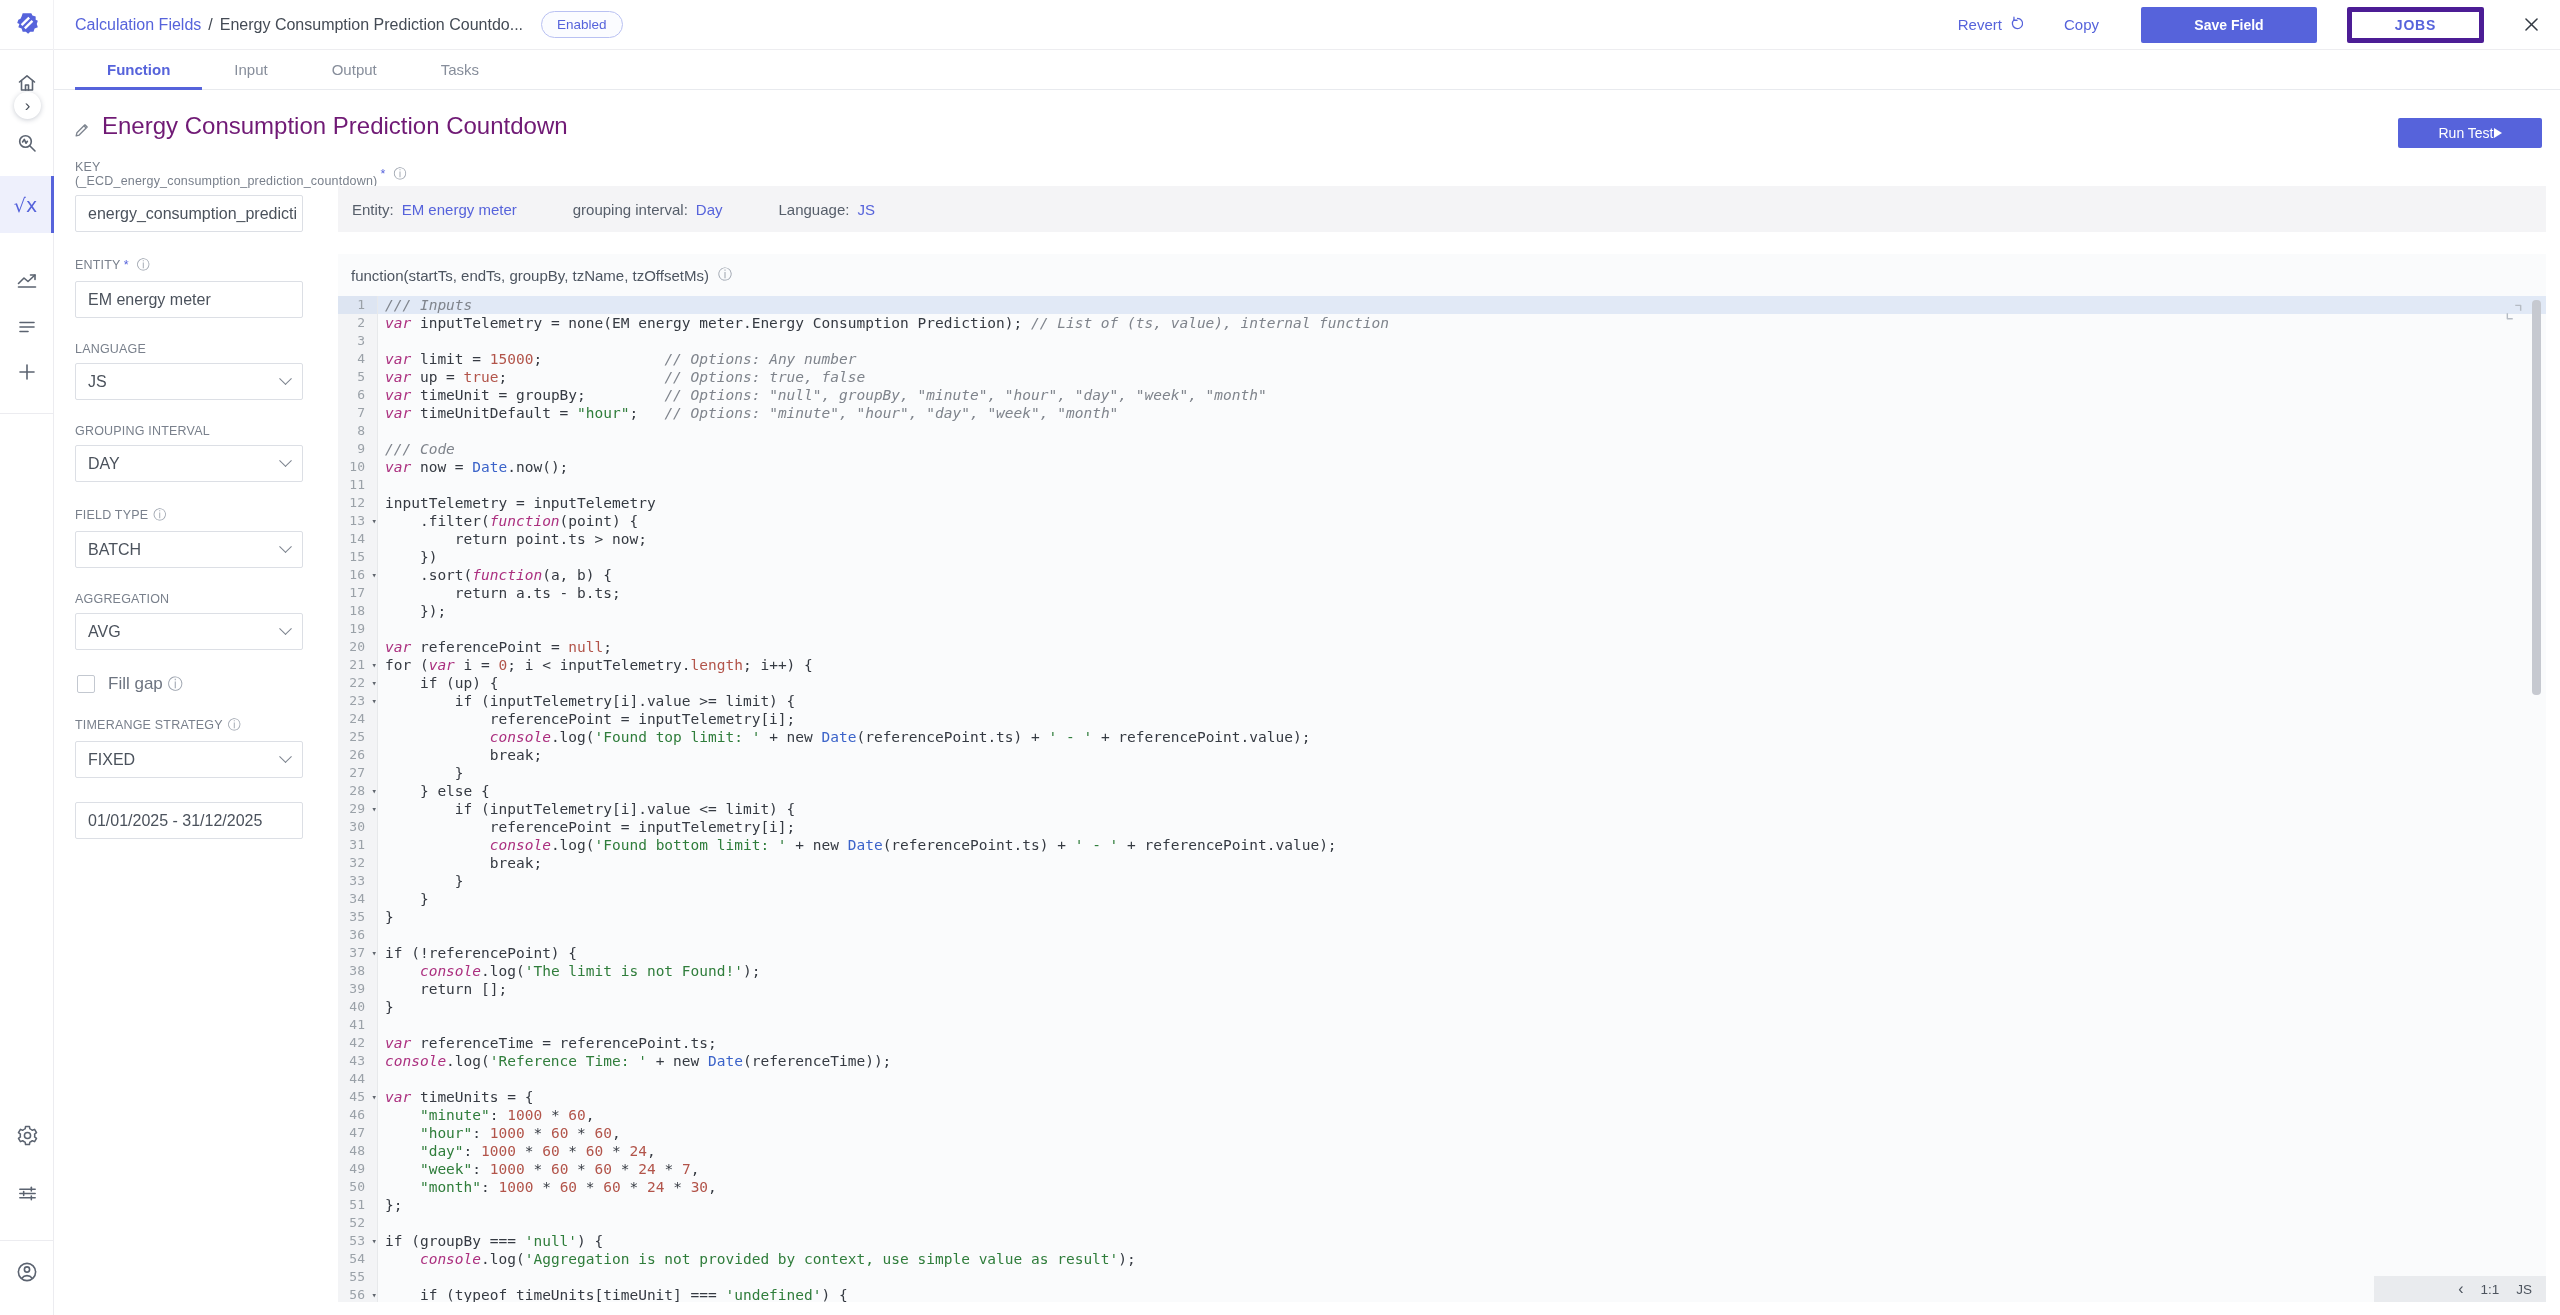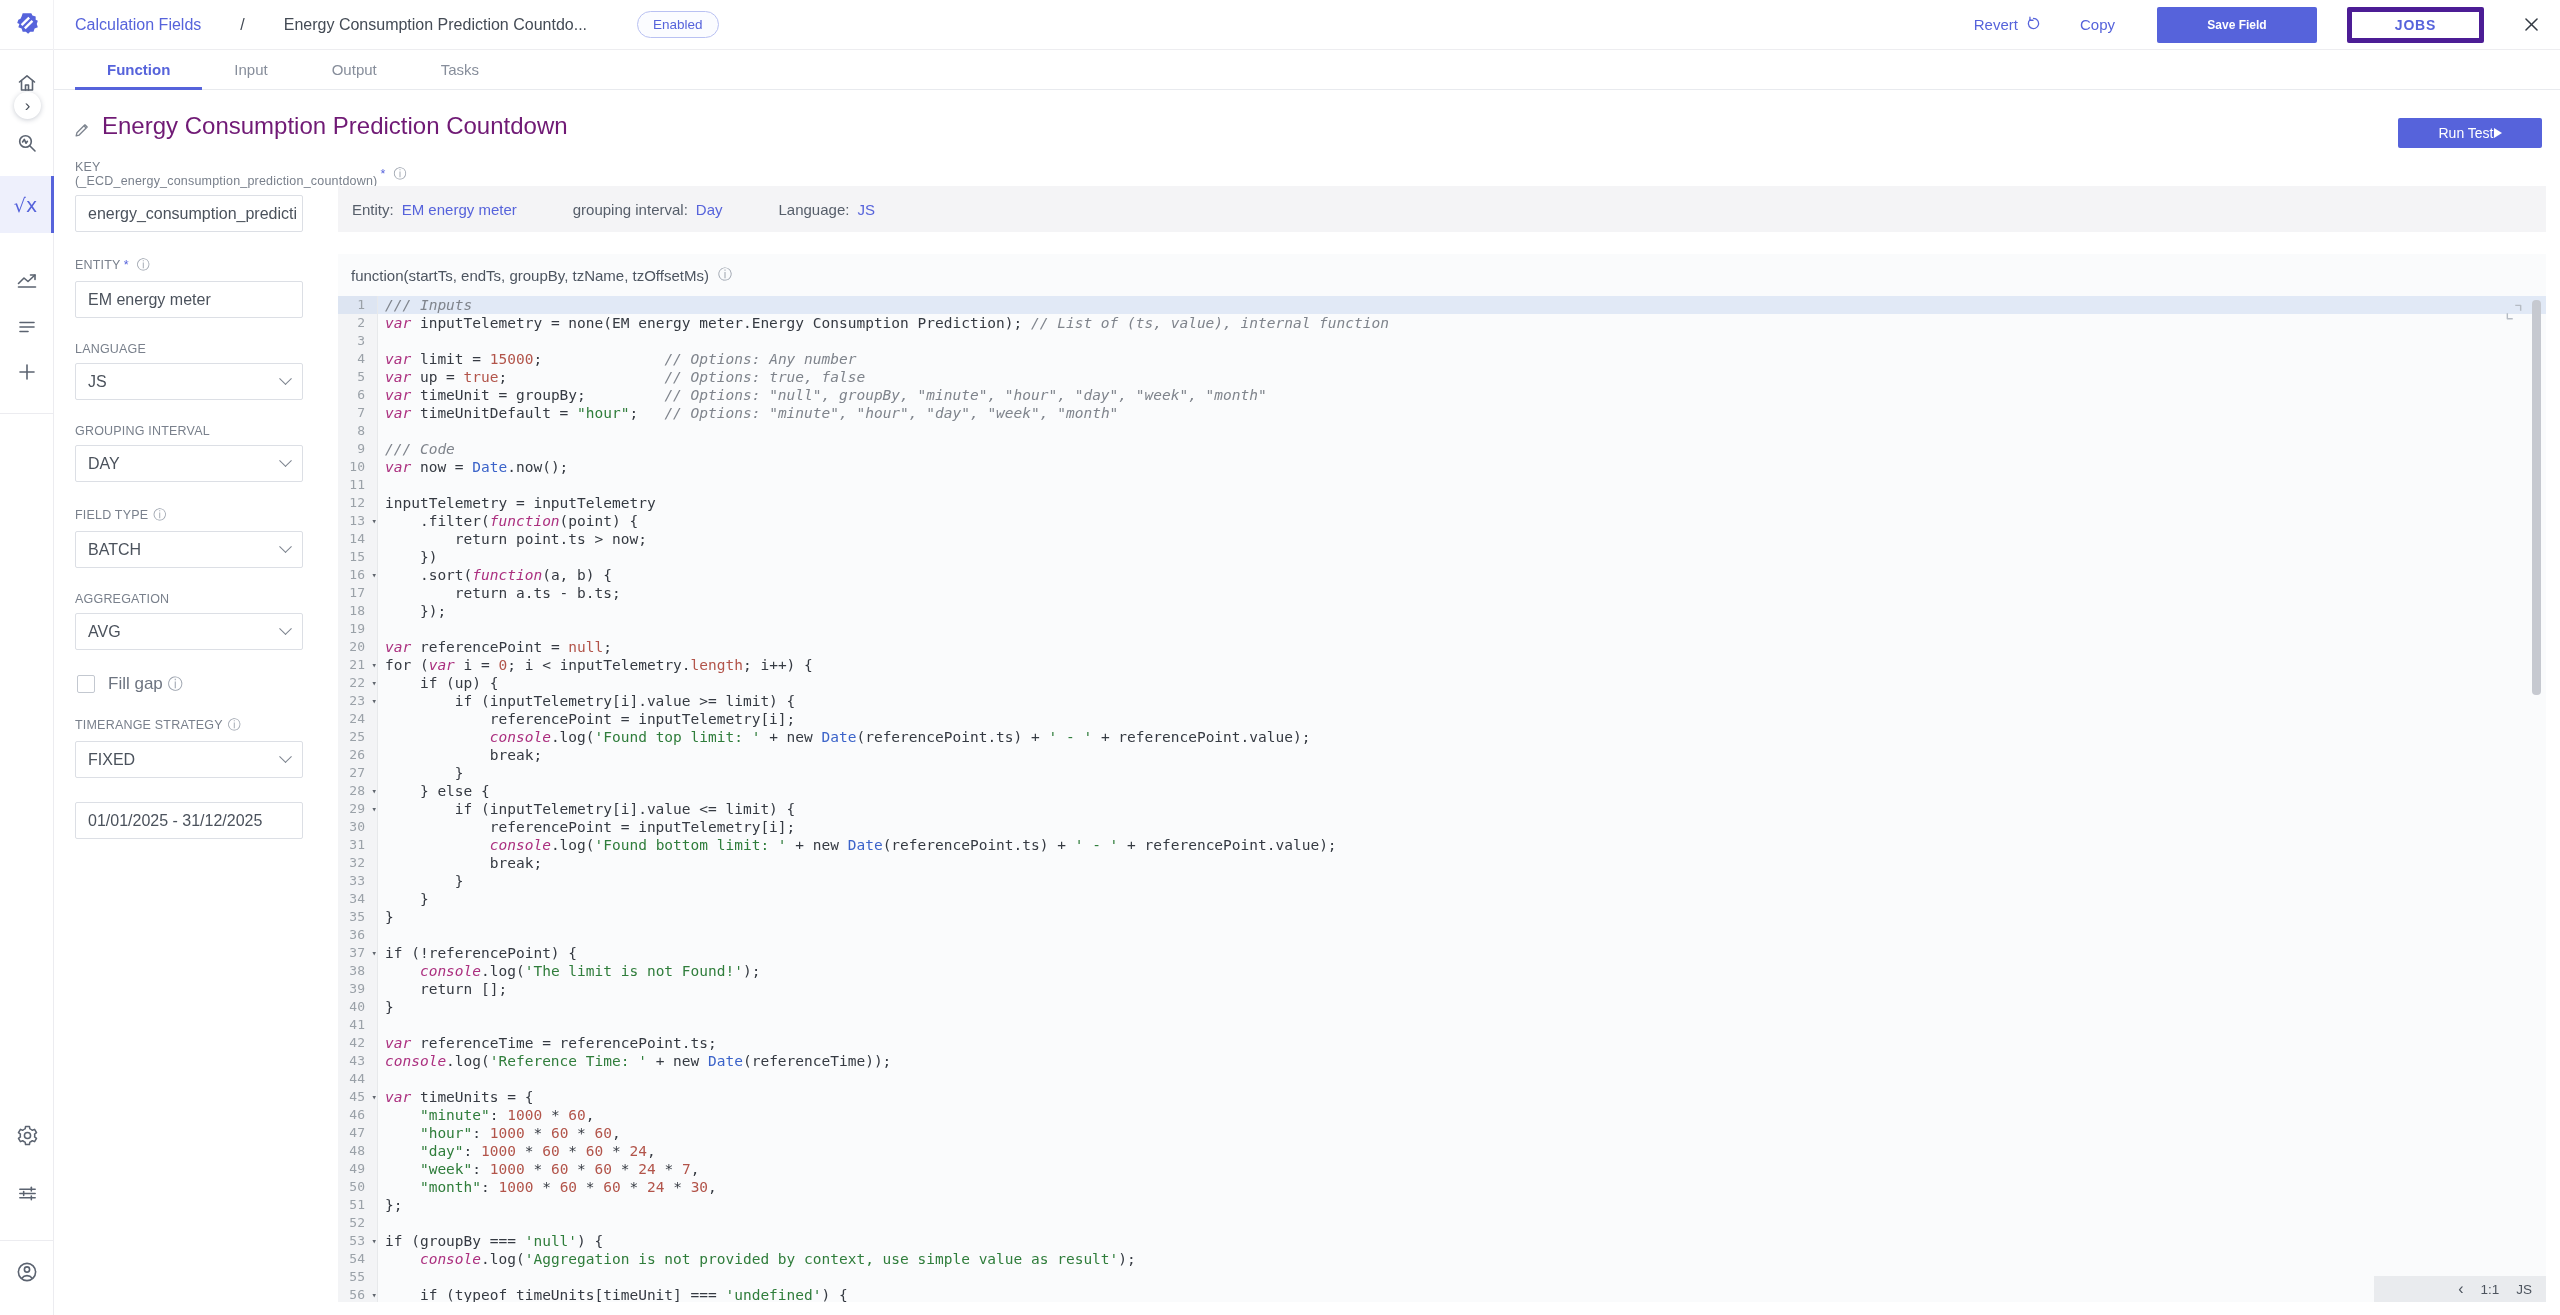--- a/index.html
+++ b/index.html
@@ -2,29 +2,29 @@
 <html><head>
 <meta charset="utf-8">
 <style>
   * { box-sizing: border-box; margin: 0; padding: 0; }
   body { background:#fff; font-family:"Liberation Sans", sans-serif; }
   .app { position:relative; width:2560px; height:1315px; background:#fff; overflow:hidden; }
 
   
   .header { position:absolute; top:0; left:0; width:2560px; height:50px; border-bottom:1px solid #ededf0; display:flex; align-items:center; background:#fff; z-index:4; }
   .logo-box { width:54px; height:50px; display:flex; align-items:center; justify-content:center; border-right:1px solid #f1f1f4; }
-  .breadcrumb { display:flex; align-items:center; margin-left:21px; font-size:16px;gap:32px; }
+  .breadcrumb { display:flex; align-items:center; margin-left:21px; font-size:16px; }
   .bc-link { color:#5663db; cursor:pointer; text-decoration:none; }
   .bc-sep { color:#444b55; margin:0 7px; }
   .bc-cur { color:#444b55; }
   .badge { margin-left:18px; padding:5px 15px; border:1.5px solid #b9c1f2; border-radius:15px; color:#5663db; font-size:13.5px; font-weight:normal; background:#fbfcff; }
   .hdr-actions { margin-left:auto; display:flex; align-items:center; margin-right:18px; }
   .hlink { color:#5663db; font-size:15px; cursor:pointer; display:flex; align-items:center; gap:7px; }
   .hlink + .hlink { margin-left:38px; }
-  .btn-primary { margin-left:42px; width:160px; height:36px; background:#5663db; color:#fff; border:none; border-radius:2px; font-size:12px; font-weight:bold; font-family:inherit; cursor:pointer;text-align:center; }
+  .btn-primary { margin-left:42px; width:176px; height:36px; background:#5663db; color:#fff; border:none; border-radius:2px; font-size:14px; font-weight:bold; font-family:inherit; cursor:pointer;text-align:center; }
   .btn-outline { margin-left:30px; width:137px; height:36px; background:#fff; color:#5663db; border:5px solid #4c1d95; border-radius:2px; font-size:14px; font-weight:bold; letter-spacing:.8px; font-family:inherit; cursor:pointer; }
   .close-x { margin-left:36px; width:22px; height:22px; cursor:pointer; display:flex; align-items:center; justify-content:center; }
 
   
   .tabsbar { position:absolute; top:50px; left:54px; right:0; height:40px; border-bottom:1px solid #e8eaee; display:flex; padding-left:21px; background:#fff; z-index:3; }
   .tab { padding:0 32px; line-height:39px; font-size:15px; color:#878e9b; cursor:pointer; position:relative; }
   .tab.active { color:#5663db; font-weight:bold; }
   .tab.active::after { content:""; position:absolute; left:0; right:0; bottom:-1px; height:3px; background:#5663db; }
 
   

